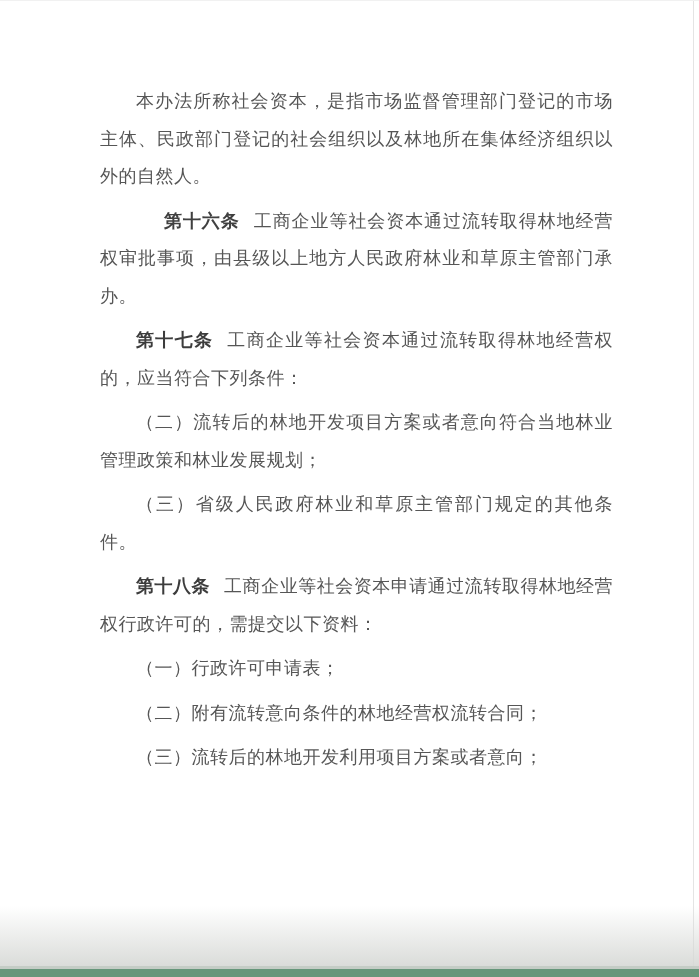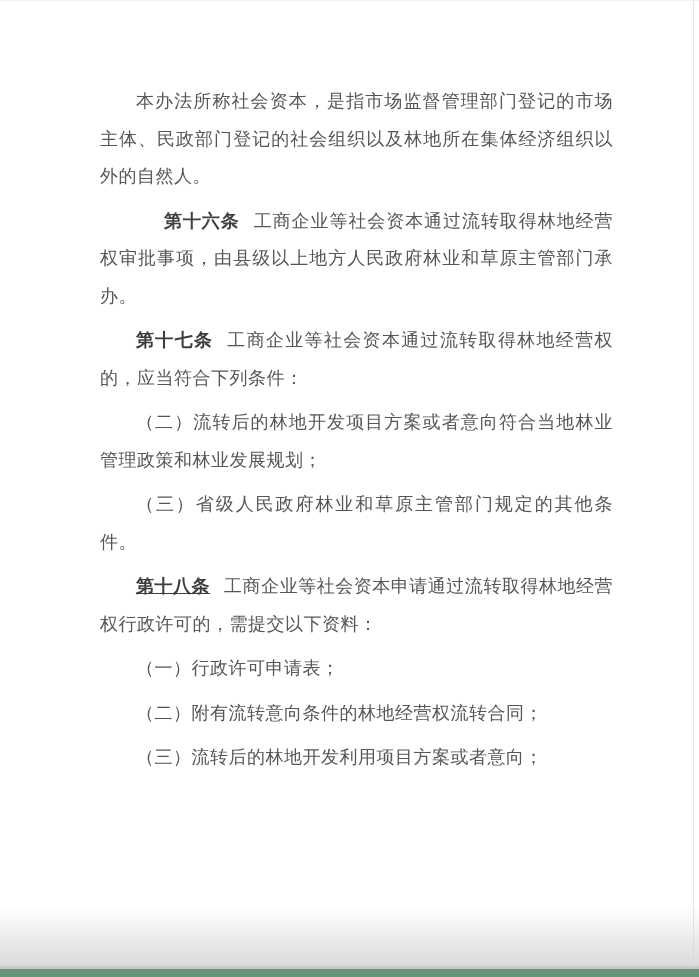--- a/index.html
+++ b/index.html
@@ -72,21 +72,21 @@
 </head>
 <body>
 
 <div class="page" style="background: rgb(255, 255, 255);">
   <div class="content" style="color: rgb(86, 86, 86);">
       <p>本办法所称社会资本，是指市场监督管理部门登记的市场主体、民政部门登记的社会组织以及林地所在集体经济组织以外的自然人。</p>
       <p><b style="color: #404040; margin-left: 28px;">第十六条</b>工商企业等社会资本通过流转取得林地经营权审批事项，由县级以上地方人民政府林业和草原主管部门承办。</p>
       <p><b style="color: rgb(60, 60, 60);">第十七条</b>工商企业等社会资本通过流转取得林地经营权的，应当符合下列条件：</p>
       <p>（二）流转后的林地开发项目方案或者意向符合当地林业管理政策和林业发展规划；</p>
       <p>（三）省级人民政府林业和草原主管部门规定的其他条件。</p>
-      <p><b style="color: rgb(60, 60, 60); text-decoration: underline;">第十八条</b>工商企业等社会资本申请通过流转取得林地经营权行政许可的，需提交以下资料：</p>
+      <p><b style="color: rgb(60, 60, 60);">第十八条</b>工商企业等社会资本申请通过流转取得林地经营权行政许可的，需提交以下资料：</p>
       <p>（一）行政许可申请表；</p>
       <p>（二）附有流转意向条件的林地经营权流转合同；</p>
       <p>（三）流转后的林地开发利用项目方案或者意向；</p>
     </div>
   <div class="edge-line" style="background: rgb(228, 228, 228);"></div>
   <div class="footer-shadow"></div>
   <div class="footer-strip" style="background: rgb(196, 204, 197);"></div>
   <div class="footer-bar" style="background: rgb(102, 150, 122);"></div>
 </div>
 

